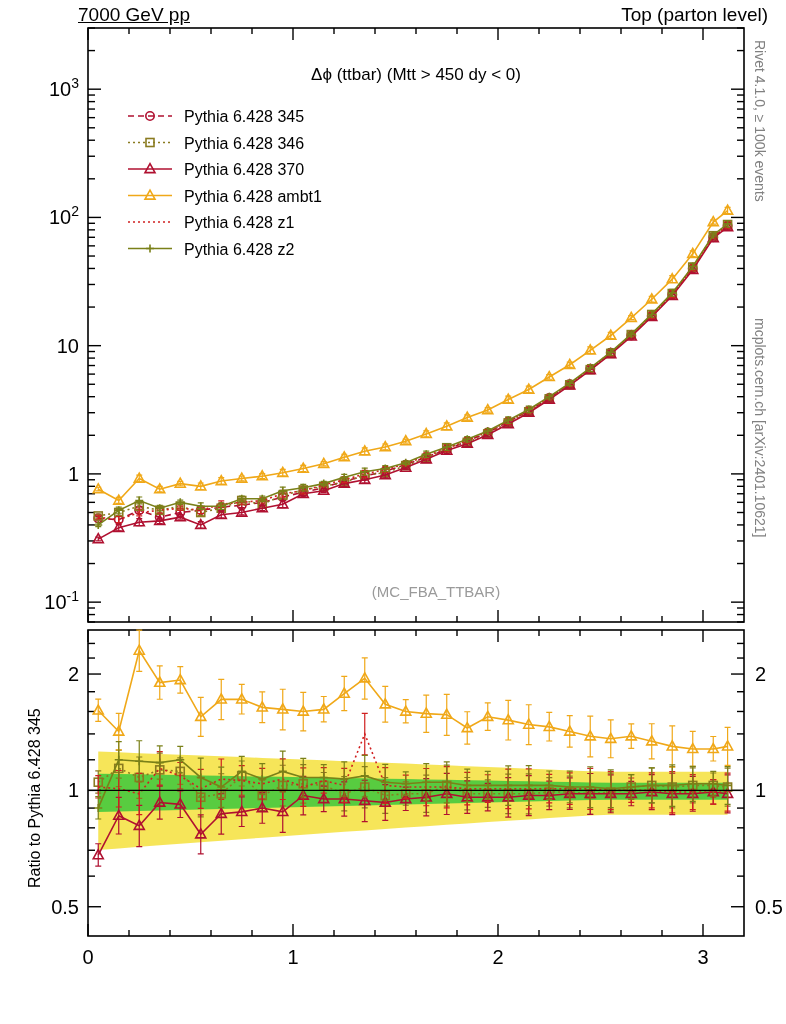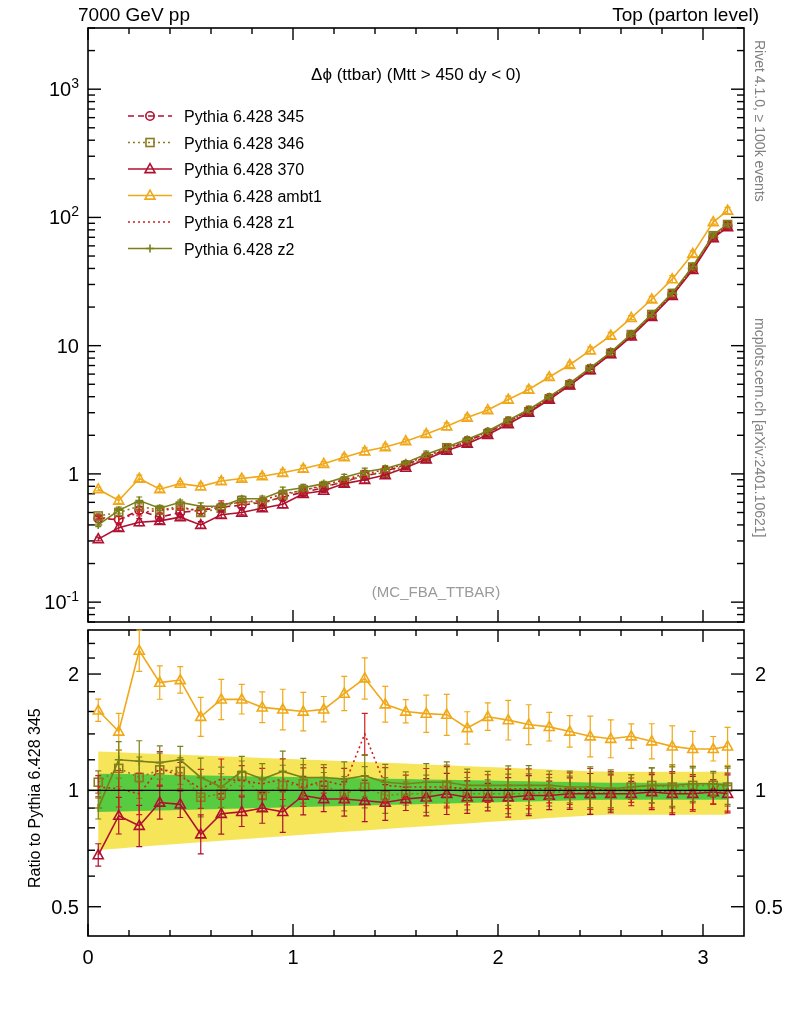--- a/index.html
+++ b/index.html
@@ -9,22 +9,22 @@
   .hdr{font-size:19px;}
   .rot{transform-origin:0 0;white-space:nowrap;}
   .gray{color:#808080;}
   svg{display:block;}
 </style>
 </head>
 <body>
 
 <div id="root">
 
-  <div class="abs hdr" style="left:78px;top:4px;">7000 GeV pp</div>
-  <div class="abs hdr" style="right:27px;top:4px;">Top (parton level)</div>
+  <div class="abs hdr" style="left:78px;top:4px;text-decoration:underline;">7000 GeV pp</div>
+  <div class="abs hdr" style="right:18px;top:4px;">Top (parton level)</div>
 
   <div class="abs gray rot" style="left:768px;top:40px;font-size:14px;transform:rotate(90deg);">Rivet 4.1.0, ≥ 100k events</div>
   <div class="abs gray rot" style="left:768px;top:318px;font-size:14px;transform:rotate(90deg);">mcplots.cern.ch [arXiv:2401.10621]</div>
   <div class="abs rot" style="left:26px;top:888px;font-size:16px;transform:rotate(-90deg);">Ratio to Pythia 6.428 345</div>
 
   <svg id="plot" width="786" height="1024">
       <g>
         <path d="M98.25 751.593447555722 L118.75 752.3691477021259 L139.25 753.1484492229674 L159.75 753.9313857147807 L180.25 754.7179912464275 L200.75 755.508300367992 L221.25 756.3023481198879 L241.75 757.1001700421798 L262.25 757.9018021841287 L282.75 758.7072811139652 L303.25 759.5166439289007 L323.75 760.3299282653775 L344.25 761.1471723095719 L364.75 761.9684148081521 L385.24999999999994 762.793695079302 L405.75 763.6230530240155 L426.24999999999994 764.456529137673 L446.75 765.2941645219064 L467.25 766.1360008967606 L487.75 766.9820806131625 L508.24999999999994 767.8324466657057 L528.75 768.6871427057603 L549.25 769.5462130549186 L569.75 770.4097027187863 L590.25 771.2776574011311 L610.7499999999999 771.8140227415702 L631.2499999999999 771.8140227415702 L651.75 771.8140227415702 L672.25 771.8140227415702 L692.75 771.8140227415702 L713.2499999999999 771.8140227415702 L727.6 771.8140227415702 L727.6 814.6423593026688 L713.2499999999999 814.6423593026688 L692.75 814.6423593026688 L672.25 814.6423593026688 L651.75 814.6423593026688 L631.2499999999999 814.6423593026688 L610.7499999999999 814.6423593026688 L590.25 815.4416364357894 L569.75 816.7486343204453 L549.25 818.0658890780494 L528.75 819.3935629676653 L508.24999999999994 820.731822129372 L487.75 822.0808367090301 L467.25 823.4407809881039 L446.75 824.8118335187845 L426.24999999999994 826.1941772646768 L405.75 827.5879997473289 L385.24999999999994 828.9934931988962 L364.75 830.4108547212494 L344.25 831.8402864518602 L323.75 833.2819957368092 L303.25 834.7361953112891 L282.75 836.203103487995 L262.25 837.6829443538201 L241.75 839.1759479752982 L221.25 840.682350613267 L200.75 842.2023949472492 L180.25 843.7363303100885 L159.75 845.2844129334048 L139.25 846.8469062044738 L118.75 848.4240809351771 L98.25 850.0162156437058 Z" fill="#f5e03c" fill-opacity="0.85" stroke="none"></path>
         <path d="M98.25 773.627045707313 L118.75 773.9838059310899 L139.25 774.3413260351284 L159.75 774.699609263348 L180.25 775.0586588804848 L200.75 775.4184781722706 L221.25 775.7790704456129 L241.75 776.1404390287769 L262.25 776.5025872715706 L282.75 776.8655185455307 L303.25 777.2292362441106 L323.75 777.5937437828716 L344.25 777.9590445996745 L364.75 778.3251421548748 L385.24999999999994 778.692039931519 L405.75 779.0597414355435 L426.24999999999994 779.4282501959756 L446.75 779.797569765137 L467.25 780.1677037188488 L487.75 780.5386556566395 L508.24999999999994 780.9104292019551 L528.75 781.2830280023713 L549.25 781.6564557298084 L569.75 782.030716080748 L590.25 782.4058127764533 L610.7499999999999 782.6370588325386 L631.2499999999999 782.6370588325386 L651.75 782.6370588325386 L672.25 782.6370588325386 L692.75 782.6370588325386 L713.2499999999999 782.6370588325386 L727.6 782.6370588325386 L727.6 799.764422244376 L713.2499999999999 799.764422244376 L692.75 799.764422244376 L672.25 799.764422244376 L651.75 799.764422244376 L631.2499999999999 799.764422244376 L610.7499999999999 799.764422244376 L590.25 800.0593849400433 L569.75 800.5398075705323 L549.25 801.0216091878294 L528.75 801.5047977311109 L508.24999999999994 801.9893812083126 L487.75 802.4753676969265 L467.25 802.9627653448083 L446.75 803.4515823709977 L426.24999999999994 803.9418270665494 L405.75 804.4335077953771 L385.24999999999994 804.9266329951097 L364.75 805.4212111779601 L344.25 805.9172509316069 L323.75 806.4147609200891 L303.25 806.9137498847138 L282.75 807.4142266449782 L262.25 807.9162000995046 L241.75 808.4196792269902 L221.25 808.9246730871698 L200.75 809.4311908217951 L180.25 809.9392416556268 L159.75 810.4488348974432 L139.25 810.9599799410632 L118.75 811.4726862663855 L98.25 811.9869634404438 Z" fill="#3cc83c" fill-opacity="0.85" stroke="none"></path>
       </g>

